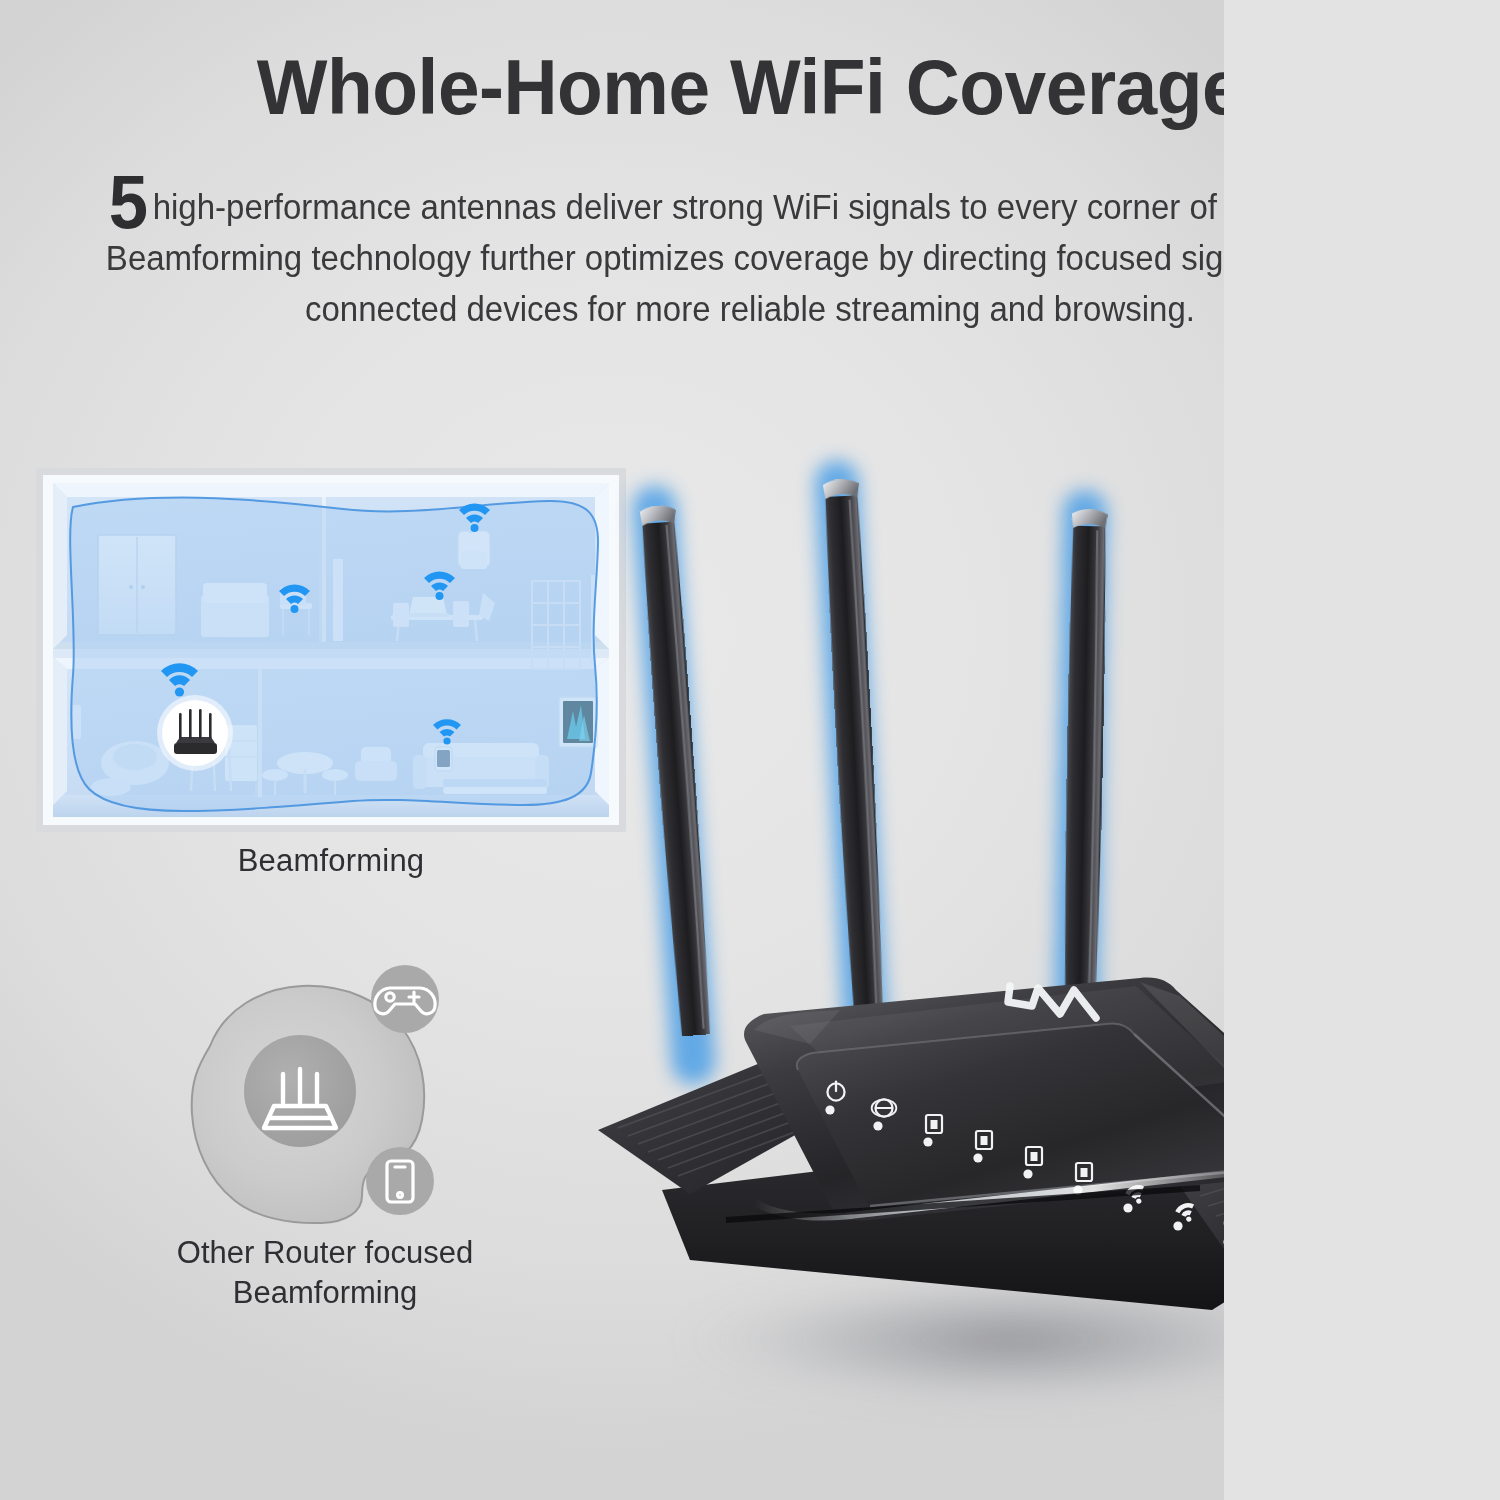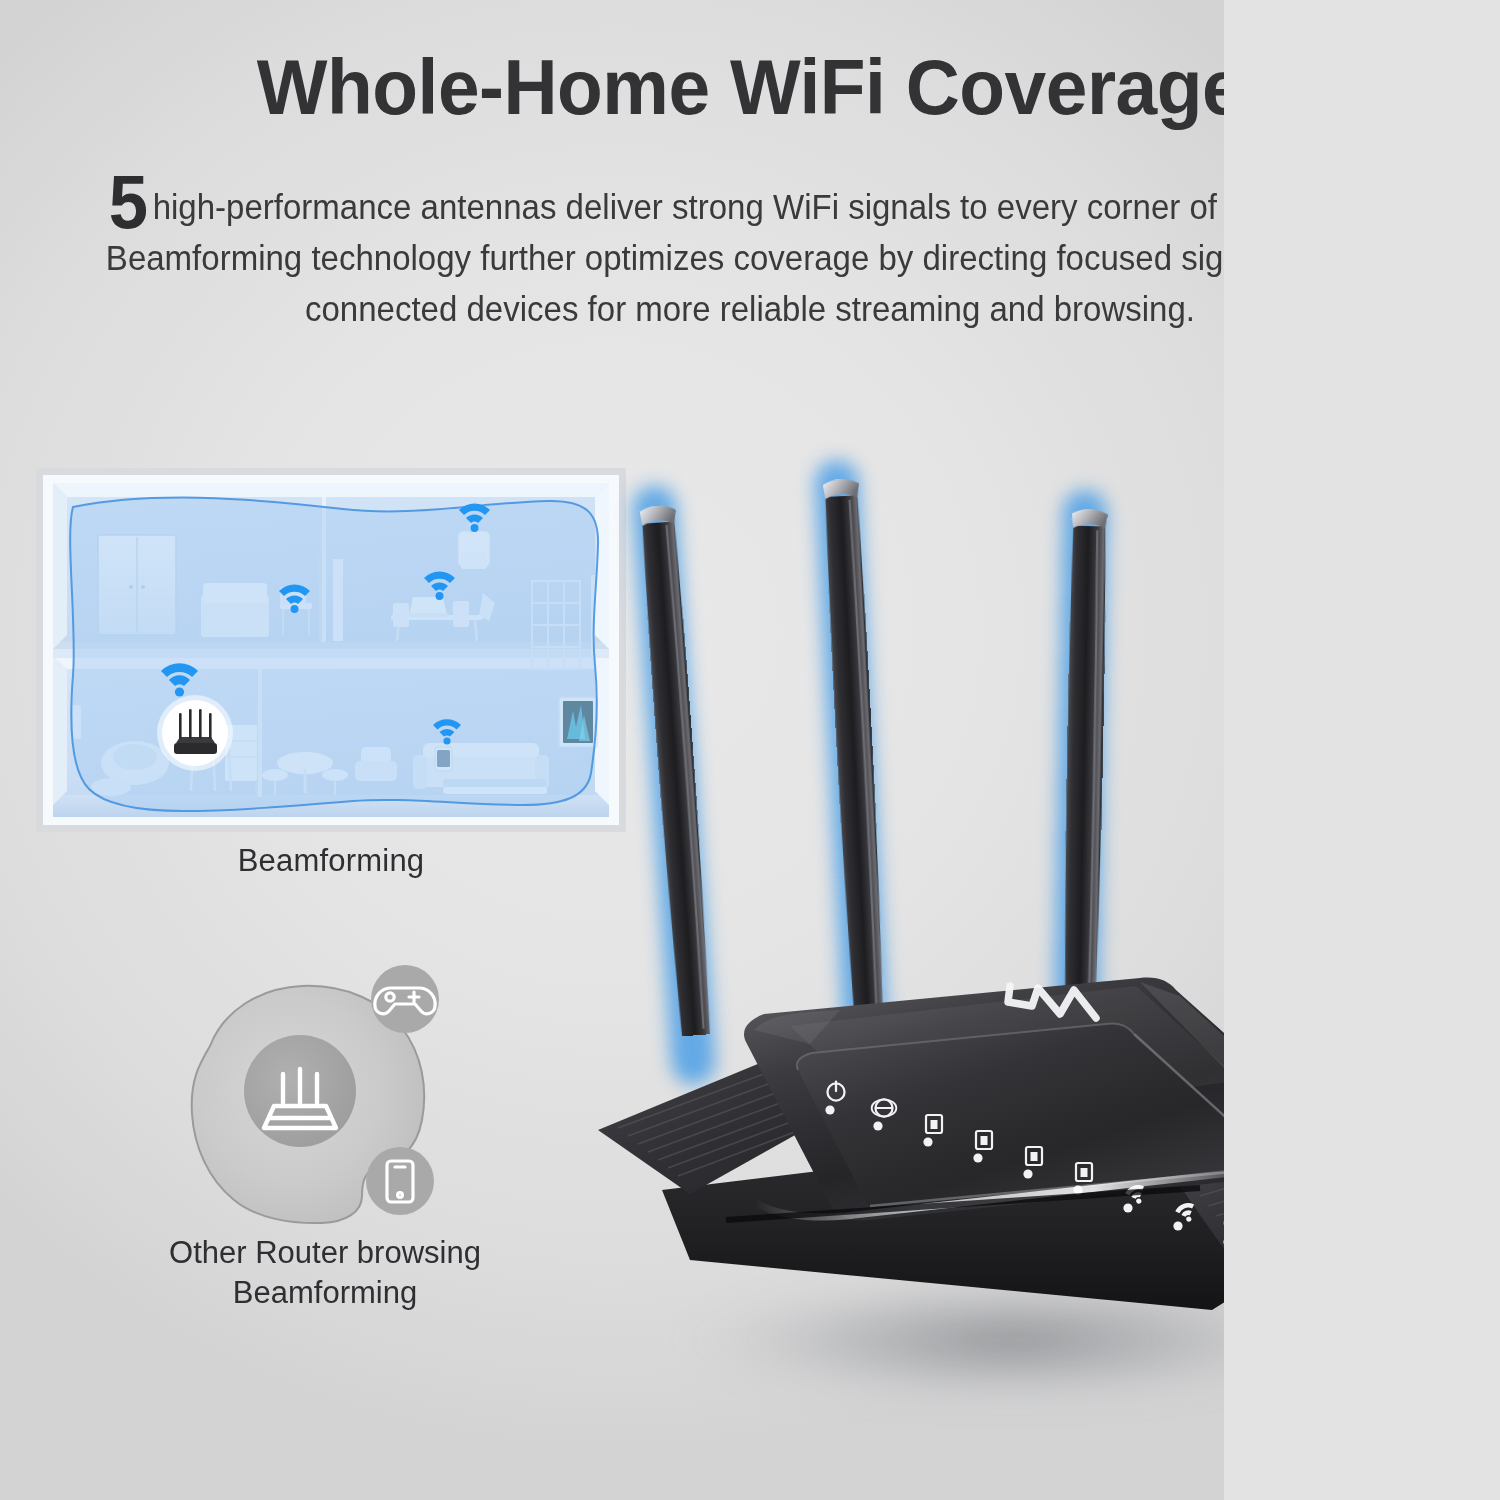--- a/index.html
+++ b/index.html
@@ -358,21 +358,21 @@
       <circle cx="250" cy="219" r="34" fill="#a9a9a9"></circle>
       <g stroke="#ffffff" stroke-width="3.2" fill="none" stroke-linejoin="round" stroke-linecap="round">
         <rect x="237" y="199" width="26" height="41" rx="4"></rect>
         <line x1="245" y1="205" x2="255" y2="205"></line>
         <circle cx="250" cy="233" r="2.4"></circle>
       </g>
     </svg>
   </div>
 
   <div id="blob-caption">
-    <div>Other Router browsing</div>
+    <div>Other Router focused</div>
     <div>Beamforming</div>
   </div>
 
   <div id="product">
     <svg width="960" height="1020" viewBox="0 0 960 1020">
       <defs>
         <linearGradient id="antG" x1="0" y1="0" x2="1" y2="0">
           <stop offset="0%" stop-color="#4a4a4e"></stop>
           <stop offset="16%" stop-color="#2f2f33"></stop>
           <stop offset="48%" stop-color="#1d1d20"></stop>

